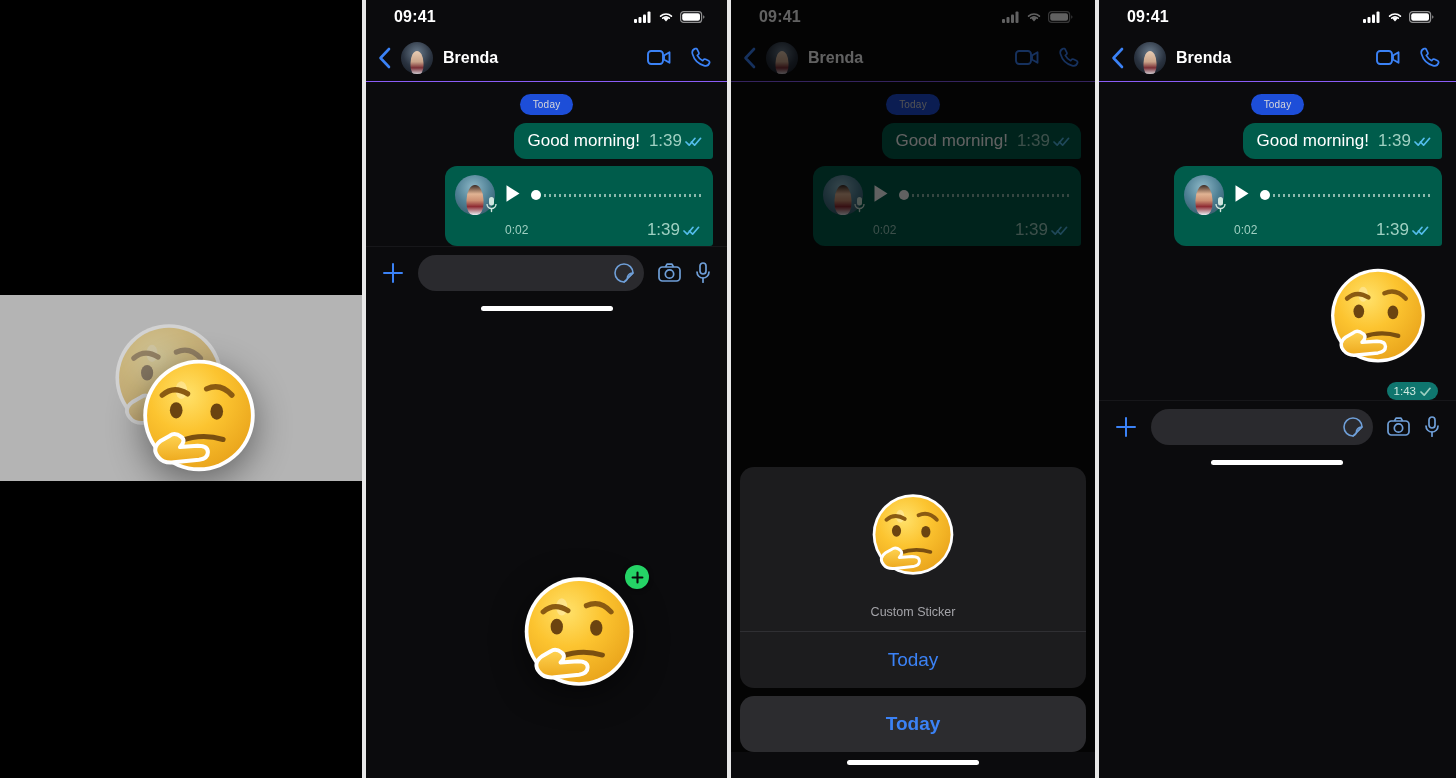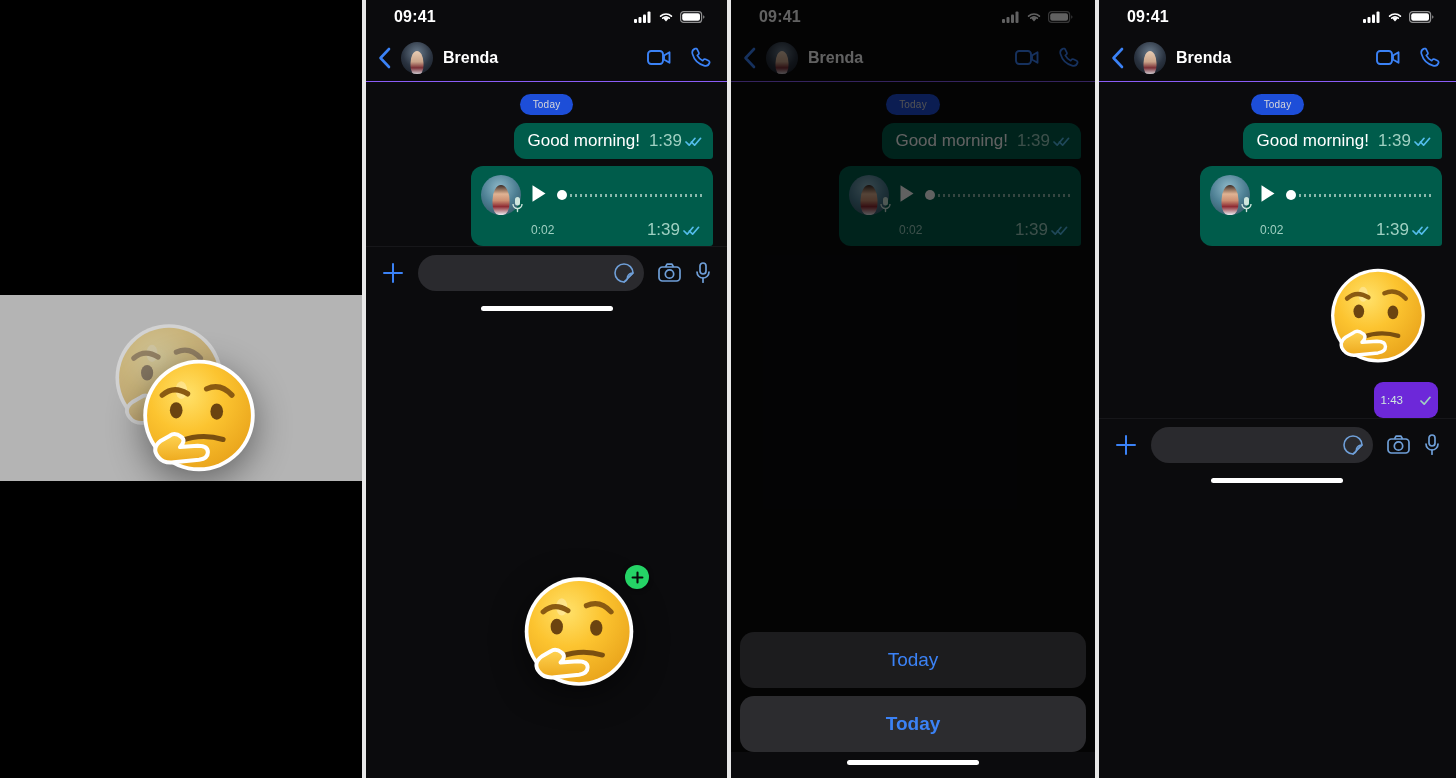--- a/index.html
+++ b/index.html
@@ -80,21 +80,21 @@
   }
   .bubble-text .txt { color: #fff; font-size: 17px; line-height: 1.1; }
   .meta { display: flex; align-items: center; gap: 3px; flex: 0 0 auto; }
   .meta .time { color: #9fd0c2; font-size: 17px; }
   .ticks { color: #53bdeb; display: block; }
   .ticks.single { color: #9fd0c2; }
 
   .voice-row { display: flex; justify-content: flex-end; padding: 7px 14px 0 14px; }
   .voice-bubble {
     background: #005c4b; border-radius: 12px; border-bottom-right-radius: 3px;
-    width: 242px; padding: 9px 11px 6px 10px;
+    width: 268px; padding: 9px 11px 6px 10px;
   }
   .voice-top { display: flex; align-items: center; gap: 10px; }
   .v-avatar {
     width: 40px; height: 40px; border-radius: 50%; position: relative; flex: 0 0 40px;
     background: radial-gradient(circle at 46% 32%, #8fb9c9 0%, #4d7f93 50%, #2d4a58 100%);
     overflow: visible;
   }
   .v-avatar .face {
     position: absolute; left: 50%; top: 26%; transform: translateX(-50%);
     width: 17px; height: 30px; border-radius: 50% 50% 38% 38%;
@@ -117,22 +117,22 @@
     display: flex; align-items: center; justify-content: space-between;
     padding: 5px 2px 0 50px;
   }
   .voice-dur { color: #9fd0c2; font-size: 12px; }
 
   
   .sticker-row { display: flex; flex-direction: column; align-items: flex-end; padding: 12px 14px 0 14px; }
   .sticker-img { width: 128px; height: 128px; }
   .sticker-stamp {
     margin-top: -4px; margin-right: 4px;
-    background: #6d28d9; border-radius: 9px; padding: 12px 7px;
-    display: flex; align-items: center; gap: 17px;
+    background: #0f766e; border-radius: 9px; padding: 3px 7px;
+    display: flex; align-items: center; gap: 4px;
   }
   .sticker-stamp .time { color: #cfe9e0; font-size: 11.5px; }
 
   
   .drag-sticker {
     position: absolute; left: 139px; top: 483px; width: 148px; height: 148px;
     filter: drop-shadow(0 8px 16px rgba(0,0,0,.55));
   }
   .add-badge {
     position: absolute; left: 259px; top: 483px;
@@ -472,20 +472,26 @@
             </span>
           </div>
         </div>
       </div>
     </div>
 
     <div class="dimmer"></div>
 
     <div class="sheet-wrap">
       <div class="sheet-card">
+        <div class="sheet-preview">
+          <svg class="sheet-sticker">
+              <use href="#thinking-emoji"></use>
+            </svg>
+          <span class="sheet-caption">Custom Sticker</span>
+        </div>
         <div class="sheet-action">Today</div>
       </div>
       <div class="sheet-cancel">Today</div>
     </div>
 
     <div class="home-area" style="position:absolute;left:0;right:0;bottom:0;z-index:7">
       <span class="home-indicator"></span>
     </div>
   </div>
 

